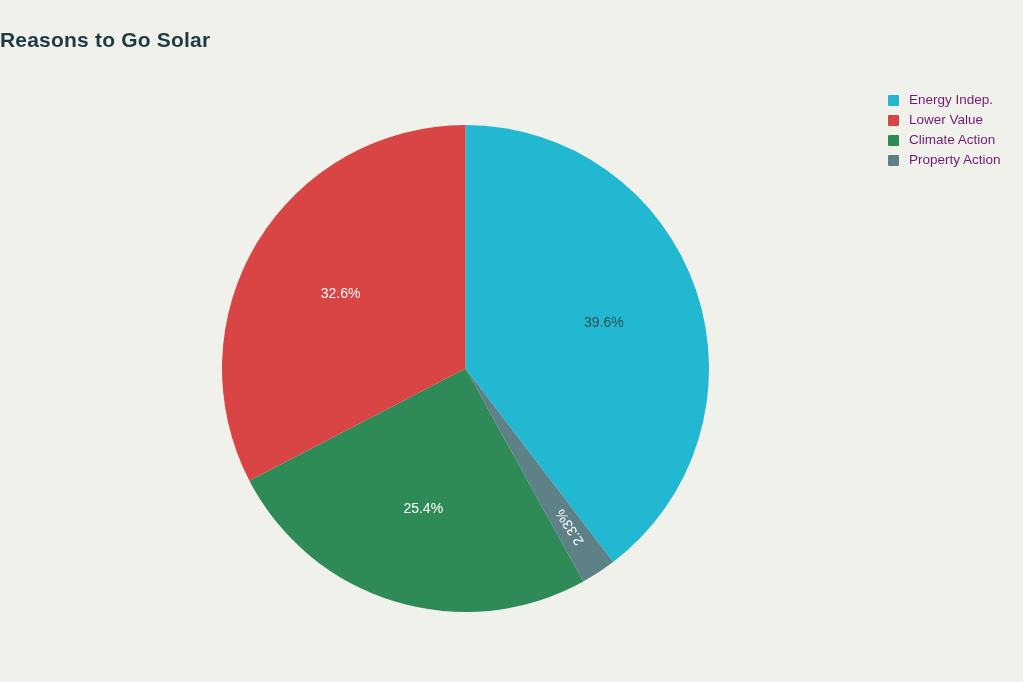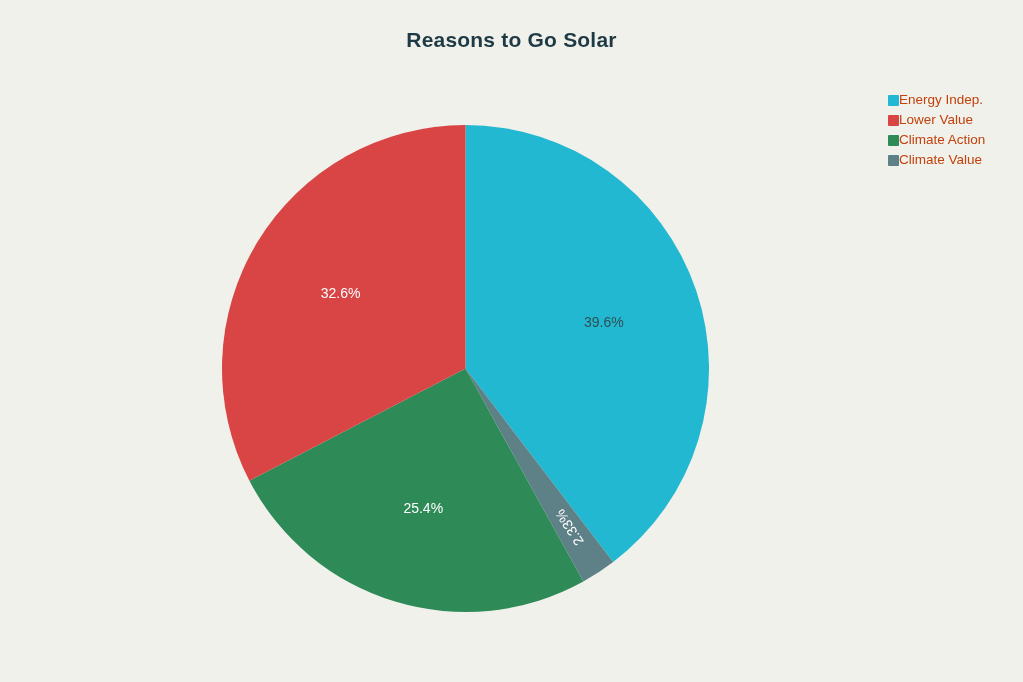--- a/index.html
+++ b/index.html
@@ -17,21 +17,21 @@
   #chart-root {
     position: relative;
     width: 1023px;
     height: 682px;
   }
   #chart-title {
     position: absolute;
     left: 0;
     top: 28px;
     width: 1023px;
-    text-align: center;
+    text-align: left;
     font-size: 21px;
     font-weight: bold;
     color: #1e3a44;
     letter-spacing: 0.2px;
     user-select: none;
   }
   #pie-svg {
     position: absolute;
     left: 0;
     top: 0;
@@ -51,22 +51,23 @@
     align-items: center;
     height: 20px;
   }
   .legend-swatch {
     width: 11px;
     height: 11px;
     flex: 0 0 11px;
     border-radius: 1px;
   }
   .legend-label {
+    margin-left: 10px;
     font-size: 13.5px;
-    color: #c2410c;
+    color: #701a75;
     white-space: nowrap;
     line-height: 20px;
   }
 </style>
 </head>
 <body style="background: rgb(241, 241, 235);">
 
 <div id="chart-root">
 
   <div id="chart-title">Reasons to Go Solar</div>
@@ -94,17 +95,17 @@
       <div class="legend-row">
         <span class="legend-swatch" style="background: rgb(217, 68, 68);"></span>
         <span class="legend-label">Lower Value</span>
       </div>
       <div class="legend-row">
         <span class="legend-swatch" style="background: rgb(46, 139, 87);"></span>
         <span class="legend-label">Climate Action</span>
       </div>
       <div class="legend-row">
         <span class="legend-swatch" style="background: rgb(94, 129, 135);"></span>
-        <span class="legend-label">Climate Value</span>
+        <span class="legend-label">Property Action</span>
       </div>
     </div>
 
 </div>
 
 </body></html>

